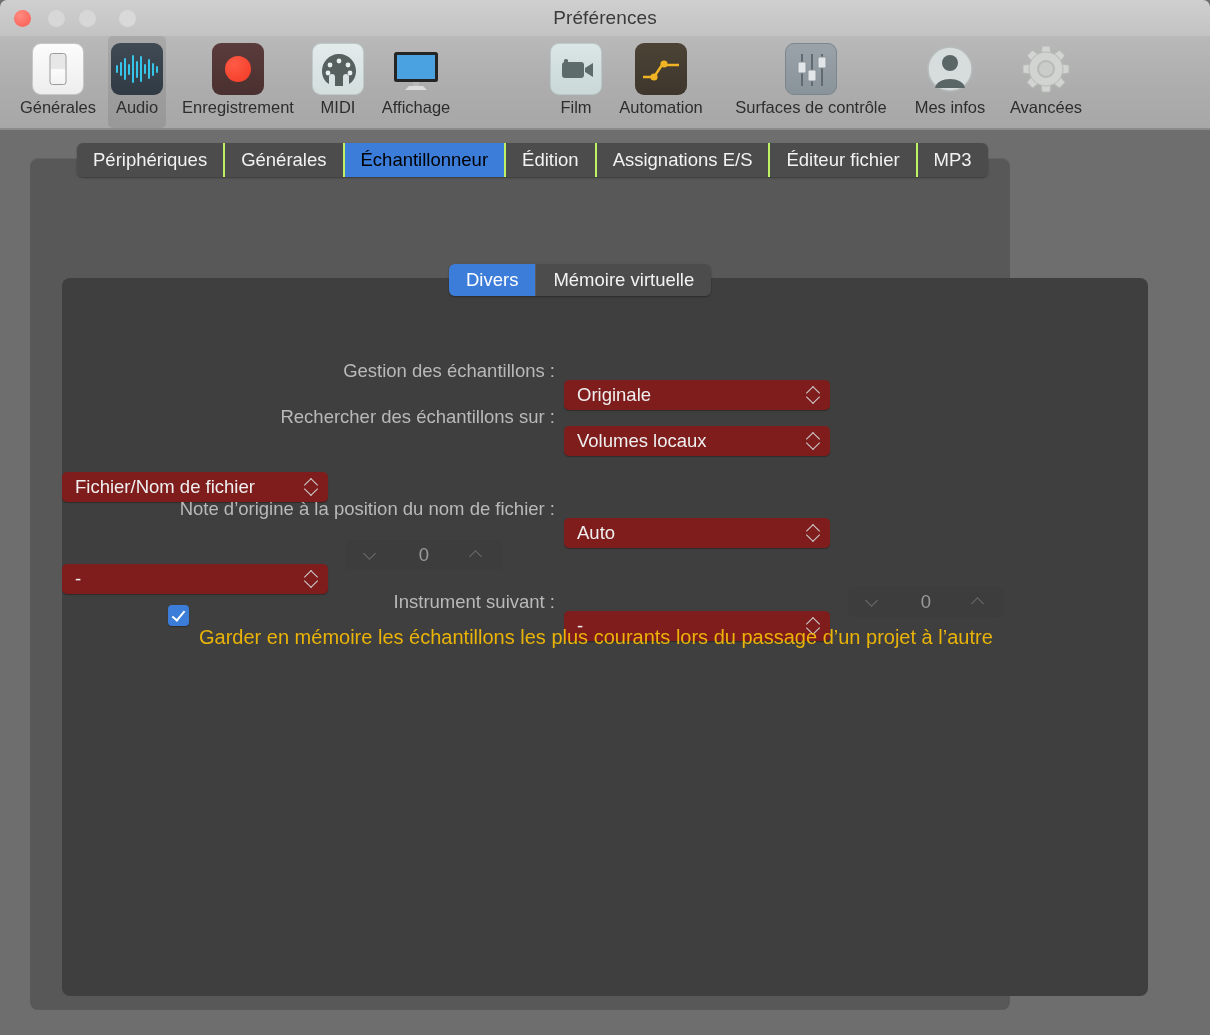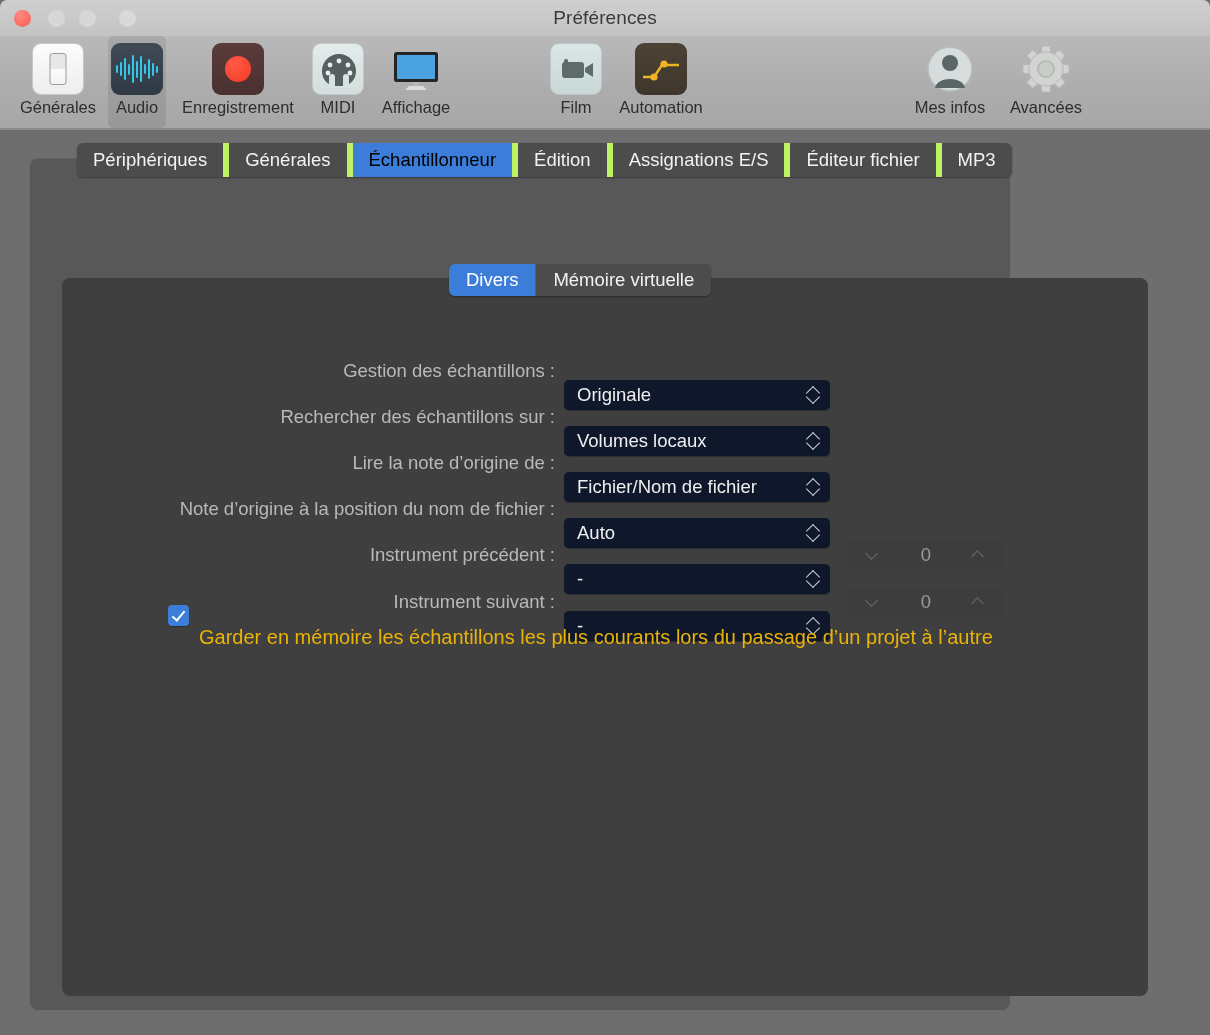--- a/index.html
+++ b/index.html
@@ -150,21 +150,21 @@
     overflow: hidden;
     box-shadow: 0 1px 2px rgba(0,0,0,0.35);
   }
   .tab {
     height: 34px;
     line-height: 34px;
     padding: 0 16px;
     background: #4c4c4c;
     color: #f2f2f2;
     font-size: 18.5px;
-    border-right: 6px solid #bef264;
+    border-right: 2px solid #bef264;
     white-space: nowrap;
     box-sizing: border-box;
   }
   .tab:last-child { border-right: none; }
   .tab.active { background: #3b7dd8; color: #000000; }
 
   
   #panel-outer {
     position: absolute;
     left: 30px; top: 28px;
@@ -225,21 +225,21 @@
     width: 502px;
     text-align: right;
     padding-right: 9px;
     box-sizing: border-box;
     font-size: 18.5px;
     color: #b9b9b9;
     white-space: nowrap;
   }
   .popup {
     height: 30px;
-    background: #0f172a;
+    background: #7f1d1d;
     border-radius: 5px;
     display: flex;
     align-items: center;
     position: relative;
     box-shadow: 0 1px 1px rgba(0,0,0,0.3);
     margin-top: 48px;
   }
   .popup .val {
     font-size: 18.5px;
     color: #efefef;
@@ -414,20 +414,35 @@
       <div class="tb-ico ico-automation">
         <svg width="52" height="52" viewBox="0 0 52 52" style="position:absolute;left:0;top:0;">
           <polyline points="8,34 19,34 27,22 44,22" fill="none" stroke="#f0b323" stroke-width="2.4"></polyline>
           <circle cx="19" cy="34" r="3.6" fill="#f0b323"></circle>
           <circle cx="29" cy="21" r="3.6" fill="#f0b323"></circle>
         </svg>
       </div>
       <div class="tb-label">Automation</div>
     </div>
 
+    <div class="tb-item" style="left:722px;width:178px;">
+      <div class="tb-ico ico-surfaces">
+        <svg width="52" height="52" viewBox="0 0 52 52" style="position:absolute;left:0;top:0;">
+          <g stroke="#606a70" stroke-width="2">
+            <line x1="16" y1="10" x2="16" y2="42"></line>
+            <line x1="26" y1="10" x2="26" y2="42"></line>
+            <line x1="36" y1="10" x2="36" y2="42"></line>
+          </g>
+          <rect x="12" y="18" width="8" height="11" rx="1.5" fill="#e2e6e8" stroke="#8b9499"></rect>
+          <rect x="22" y="26" width="8" height="11" rx="1.5" fill="#e2e6e8" stroke="#8b9499"></rect>
+          <rect x="32" y="13" width="8" height="11" rx="1.5" fill="#e2e6e8" stroke="#8b9499"></rect>
+        </svg>
+      </div>
+      <div class="tb-label">Surfaces de contrôle</div>
+    </div>
 
     <div class="tb-item" style="left:1000px;width:92px;">
       <div class="tb-ico ico-avancees">
         <svg width="52" height="52" viewBox="0 0 52 52" style="position:absolute;left:0;top:0;">
           <g fill="#d2d4d2" stroke="#b6b8b6" stroke-width="1">
             <path d="M26 3 L30 3 L31 11 L21 11 L22 3 Z" transform="rotate(0 26 26)"></path>
             <path d="M26 3 L30 3 L31 11 L21 11 L22 3 Z" transform="rotate(45 26 26)"></path>
             <path d="M26 3 L30 3 L31 11 L21 11 L22 3 Z" transform="rotate(90 26 26)"></path>
             <path d="M26 3 L30 3 L31 11 L21 11 L22 3 Z" transform="rotate(135 26 26)"></path>
             <path d="M26 3 L30 3 L31 11 L21 11 L22 3 Z" transform="rotate(180 26 26)"></path>
@@ -478,37 +493,35 @@
 
           <div class="row" style="top:124px;">
             <div class="row-label">Rechercher des échantillons sur :</div>
             <div class="popup" style="width:266px;">
               <span class="val">Volumes locaux</span>
               <span class="chev"></span>
             </div>
           </div>
 
           <div class="row" style="top:170px;">
-            <div class="row-label">Lire la note d’origine de :</div>
             <div class="popup" style="width:266px;">
               <span class="val">Fichier/Nom de fichier</span>
               <span class="chev"></span>
             </div>
           </div>
 
           <div class="row" style="top:216px;">
             <div class="row-label">Note d’origine à la position du nom de fichier :</div>
             <div class="popup" style="width:266px;">
               <span class="val">Auto</span>
               <span class="chev"></span>
             </div>
           </div>
 
           <div class="row" style="top:262px;">
-            <div class="row-label">Instrument précédent :</div>
             <div class="popup" style="width:266px;">
               <span class="val">-</span>
               <span class="chev"></span>
             </div>
             <div class="stepper">
               <span class="arr down"></span>
               <span class="num">0</span>
               <span class="arr up"></span>
             </div>
           </div>

